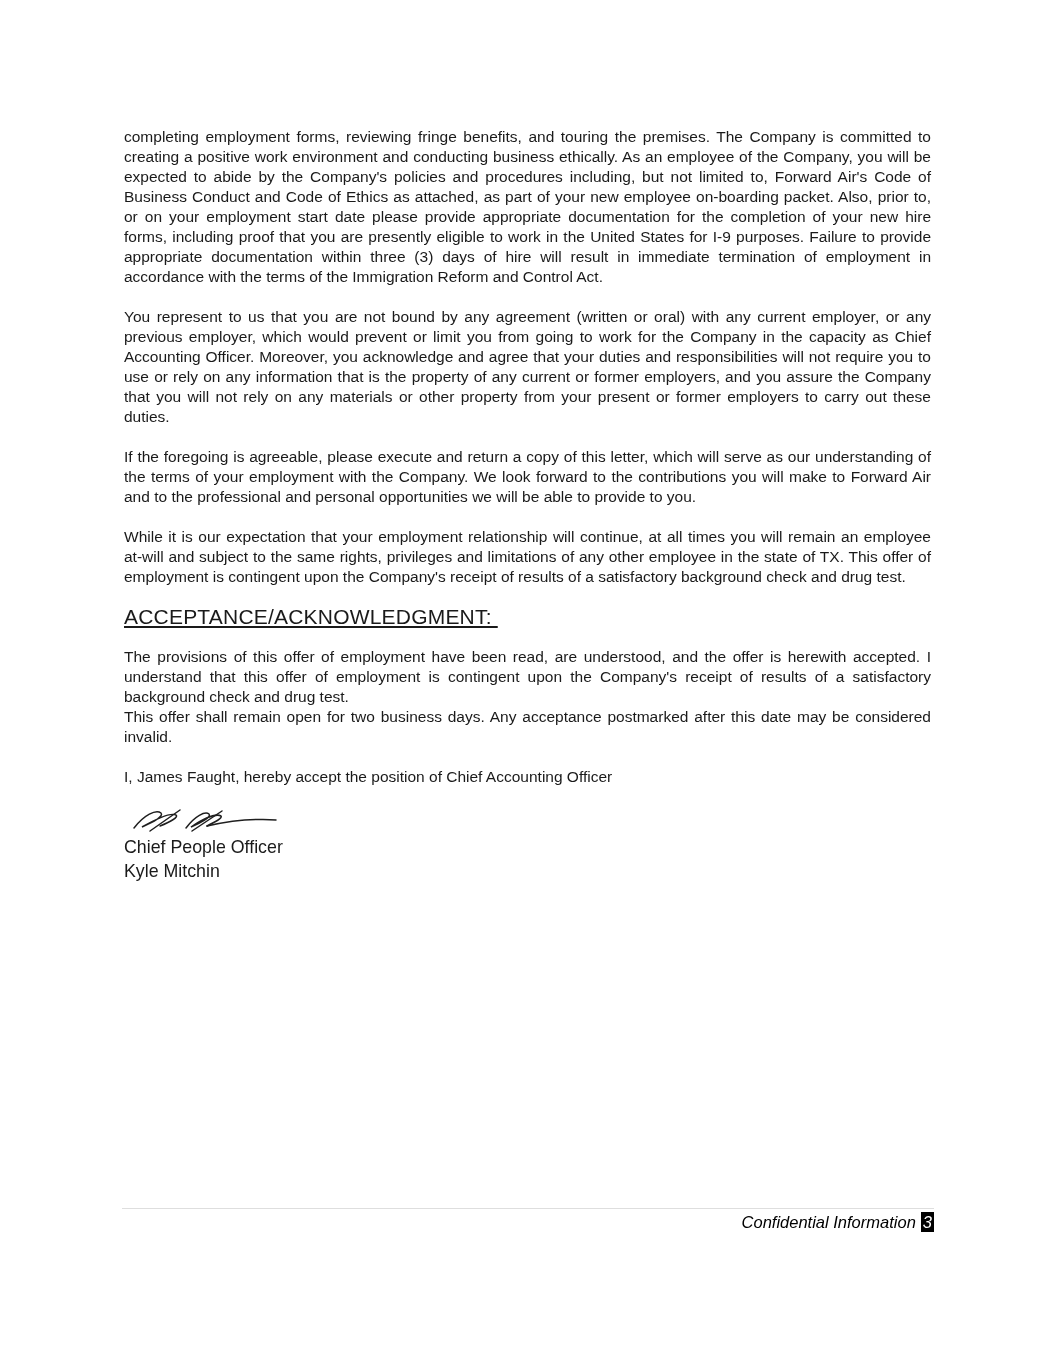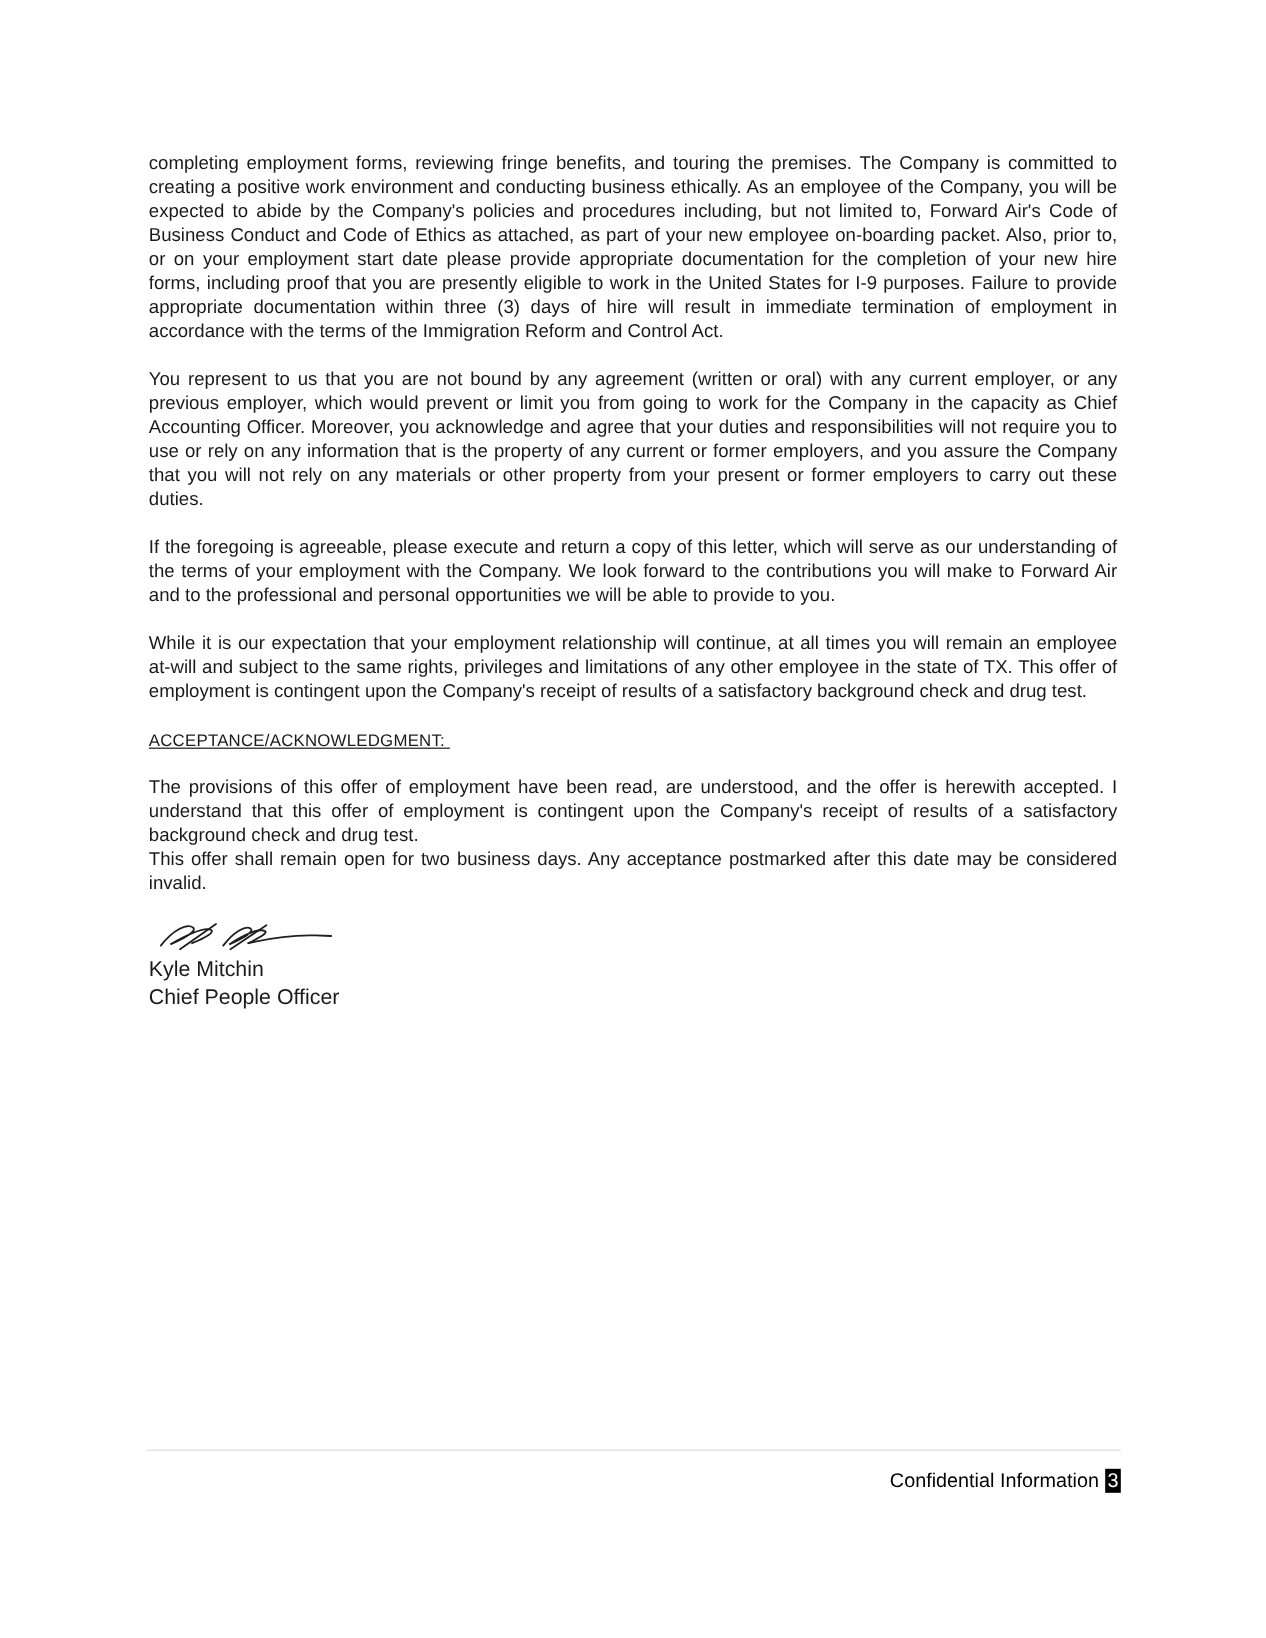--- a/index.html
+++ b/index.html
@@ -26,21 +26,21 @@
   }
   .content p {
     margin: 0 0 20px 0;
     text-align: justify;
   }
   p.no-gap {
     margin-bottom: 0;
   }
   .heading {
     margin: 0 0 20px 0;
-    font-size: 14px;
+    font-size: 21px;
     font-weight: normal;
     text-decoration: underline;
     letter-spacing: 0.2px;
   }
   .single-line {
     text-align: left !important;
   }
   .signature-block {
     margin-top: 0;
   }
@@ -53,27 +53,28 @@
     line-height: 24px;
     text-align: left;
     margin: 0;
   }
   .footer {
     position: absolute;
     left: 122px;
     right: 121px;
     top: 1208px;
     border-top: 1px solid #dedede;
-    padding-top: 15px;
+    padding-top: 3px;
     display: flex;
     justify-content: flex-end;
     align-items: center;
     font-size: 16.5px;
     line-height: 20px;
     color: #000000;
+    font-style: italic;
   }
   .page-number-box {
     display: inline-block;
     background: #000000;
     color: #ffffff;
     padding: 0 2px;
     margin-left: 5px;
     font-size: 16.5px;
     line-height: 20px;
   }
@@ -92,35 +93,36 @@
     <p>If the foregoing is agreeable, please execute and return a copy of this letter, which will serve as our understanding of the terms of your employment with the Company. We look forward to the contributions you will make to Forward Air and to the professional and personal opportunities we will be able to provide to you.</p>
 
     <p>While it is our expectation that your employment relationship will continue, at all times you will remain an employee at-will and subject to the same rights, privileges and limitations of any other employee in the state of TX. This offer of employment is contingent upon the Company's receipt of results of a satisfactory background check and drug test.</p>
 
     <h2 class="heading">ACCEPTANCE/ACKNOWLEDGMENT:&nbsp;</h2>
 
     <p class="no-gap">The provisions of this offer of employment have been read, are understood, and the offer is herewith accepted. I understand that this offer of employment is contingent upon the Company's receipt of results of a satisfactory background check and drug test.</p>
 
     <p>This offer shall remain open for two business days. Any acceptance postmarked after this date may be considered invalid.</p>
 
+    <p class="single-line">I, James Faught, hereby accept the position of Chief Accounting Officer</p>
 
     <div class="signature-block">
 
       <svg class="signature-svg" width="150" height="27" viewBox="0 0 150 27">
         <g fill="none" stroke="#1f1f1f" stroke-width="1.5" stroke-linecap="round">
           <path d="M4 21 C 14 8, 26 2, 31 6 C 34 9, 24 15, 12 20 C 26 12, 40 5, 46 8 C 49 10, 40 15, 30 19"></path>
           <path d="M20 24 L 50 3"></path>
           <path d="M56 21 C 65 9, 75 4, 79 7 C 82 10, 70 16, 61 20 C 73 12, 86 6, 91 9 C 93 11, 85 15, 77 19"></path>
           <path d="M62 24 L 92 4"></path>
           <path d="M77 19 C 98 14, 118 12, 133 12.5 L 146 13"></path>
         </g>
       </svg>
 
+      <p class="no-gap sig-title">Chief People Officer</p>
       <p class="no-gap sig-name">Kyle Mitchin</p>
-      <p class="no-gap sig-title">Chief People Officer</p>
     </div>
 
   </div>
 
   <div class="footer">
     <span>Confidential Information</span>
     <span class="page-number-box">3</span>
   </div>
 
 </div>

